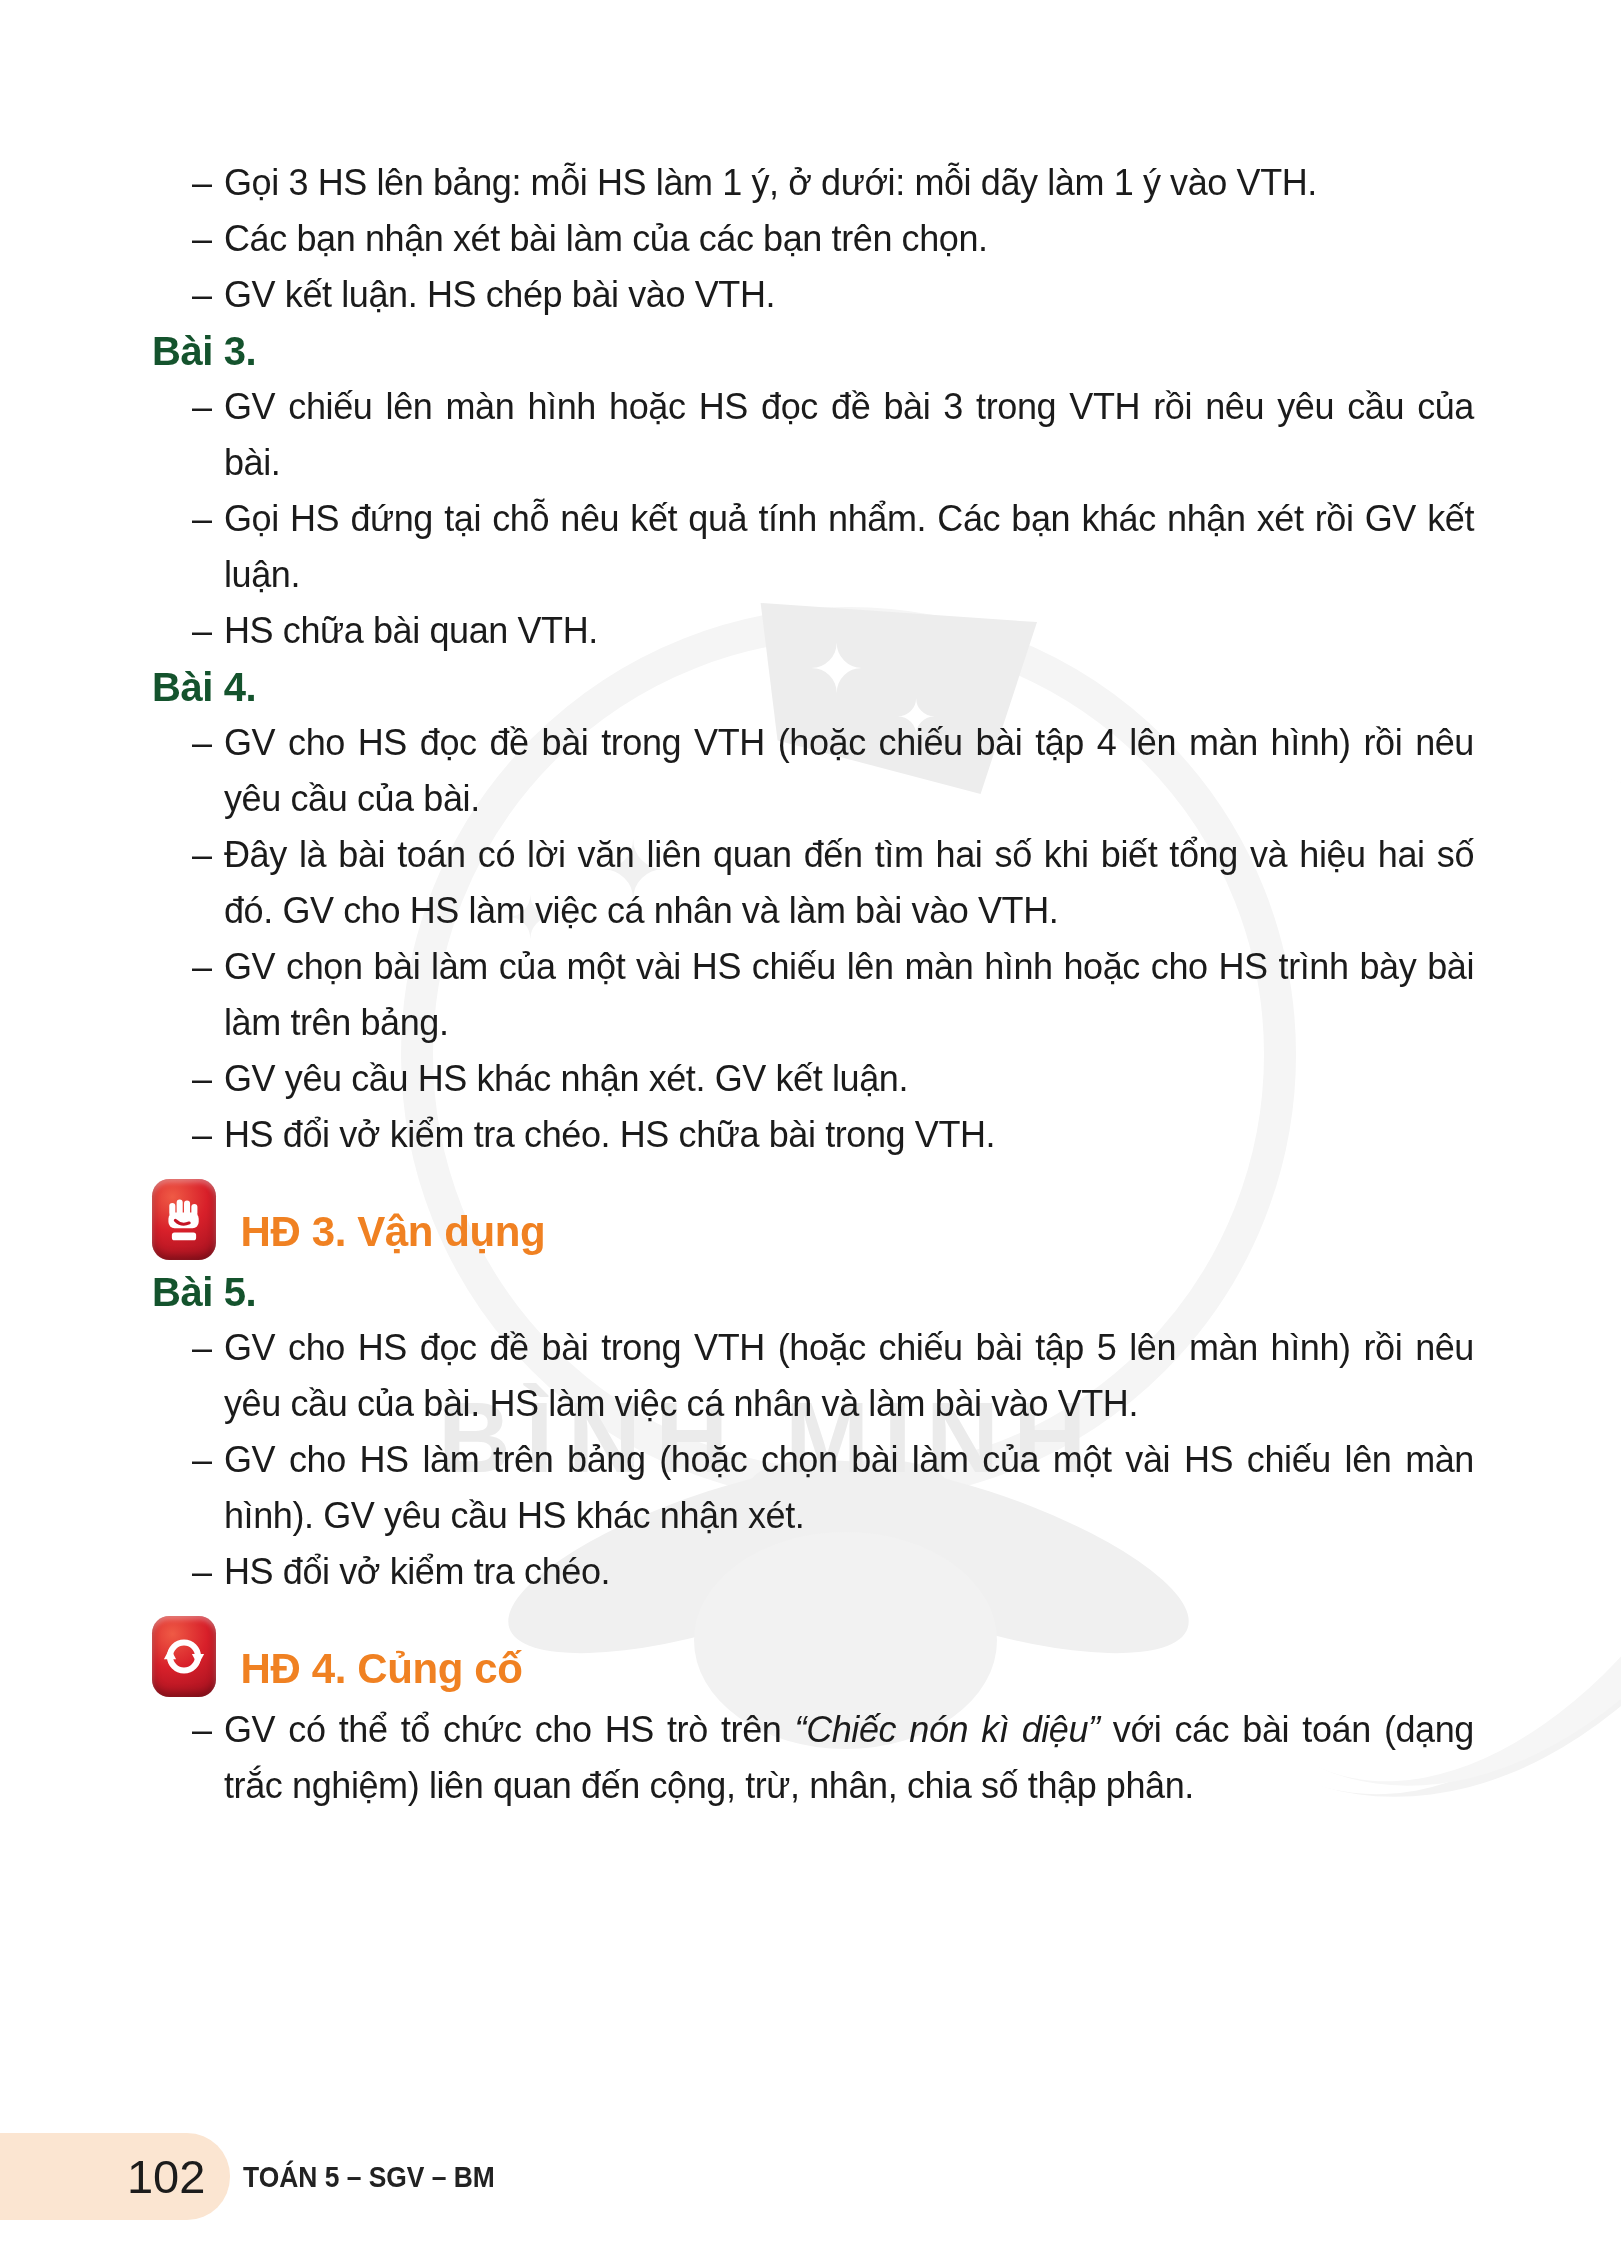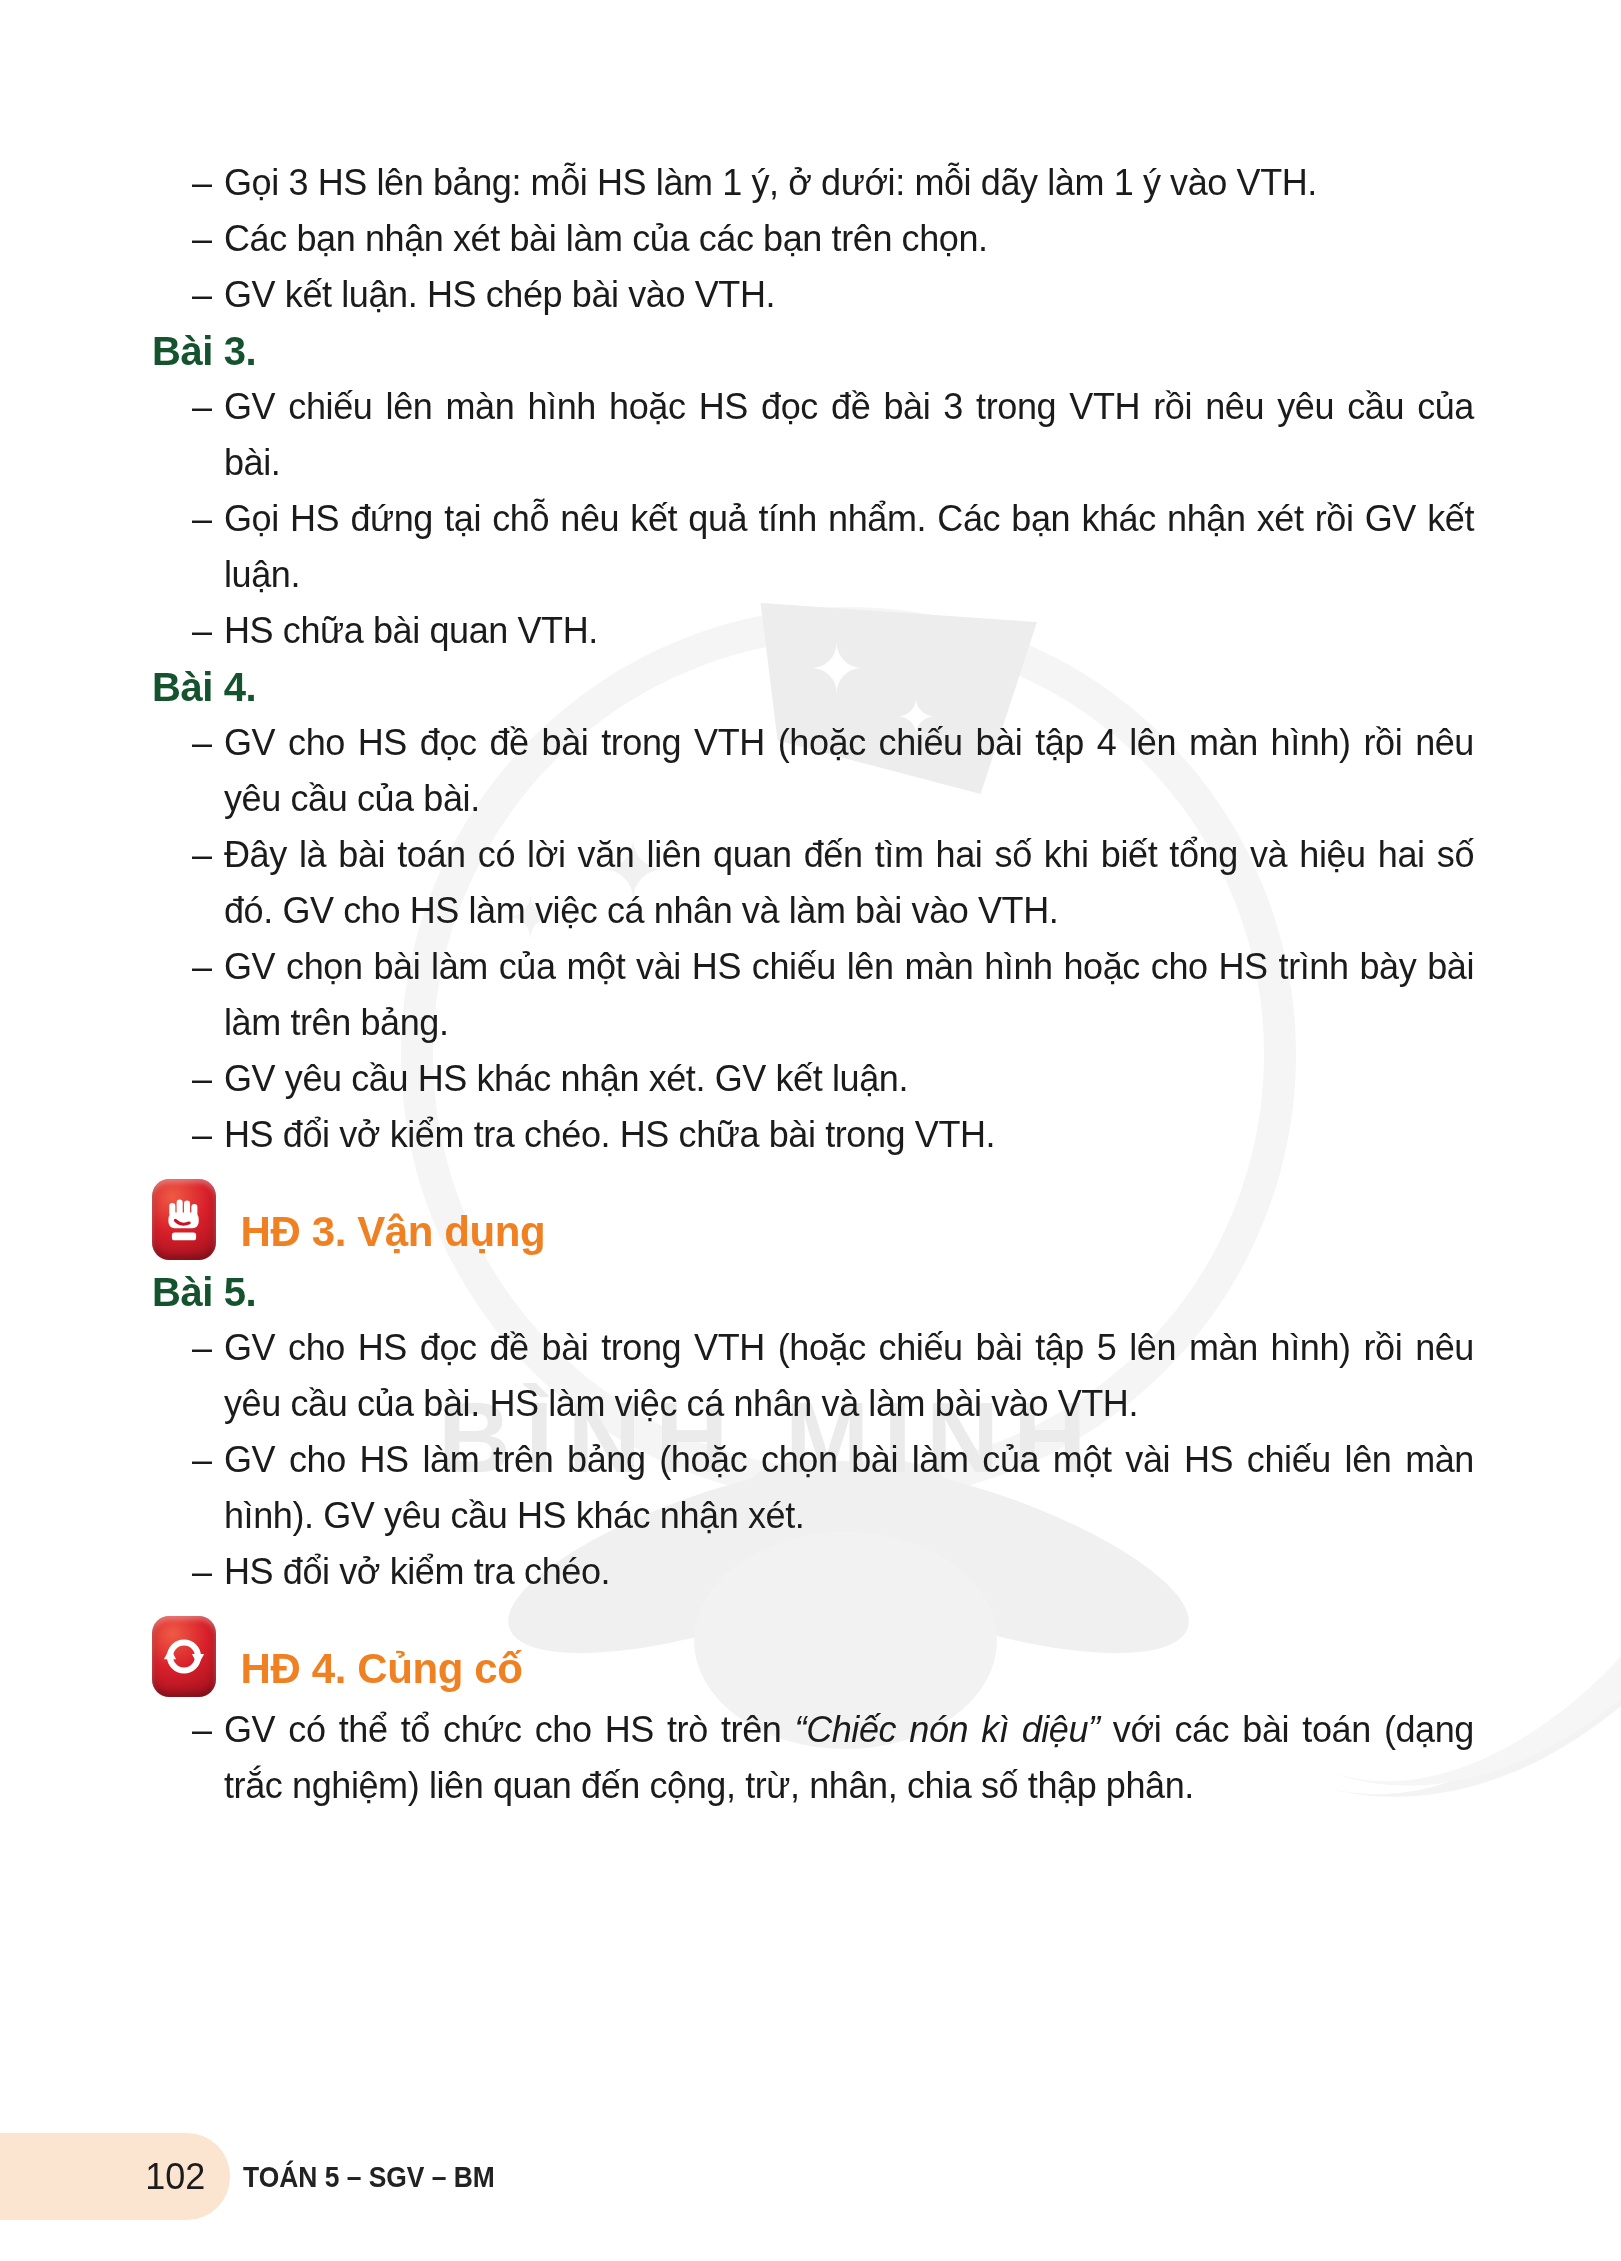--- a/index.html
+++ b/index.html
@@ -95,21 +95,21 @@
   }
   .it { font-style:italic; }
 
   
   .footer-pill {
     position:absolute; z-index:2;
     left:0; top:2133px; width:230px; height:87px;
     background:#fbe5d1;
     border-radius:0 43px 43px 0;
     text-align:right;
-    font-size:36px; line-height:87px;
+    font-size:47px; line-height:87px;
     padding-right:24.6px; box-sizing:border-box;
     color:#1c1c1c;
   }
   .footer-title {
     position:absolute; z-index:2;
     left:243px; top:2133px; height:87px;
     font-size:30px; line-height:87px; font-weight:bold;
     color:#222222;
     transform: scaleX(0.88);
     transform-origin:left center;

